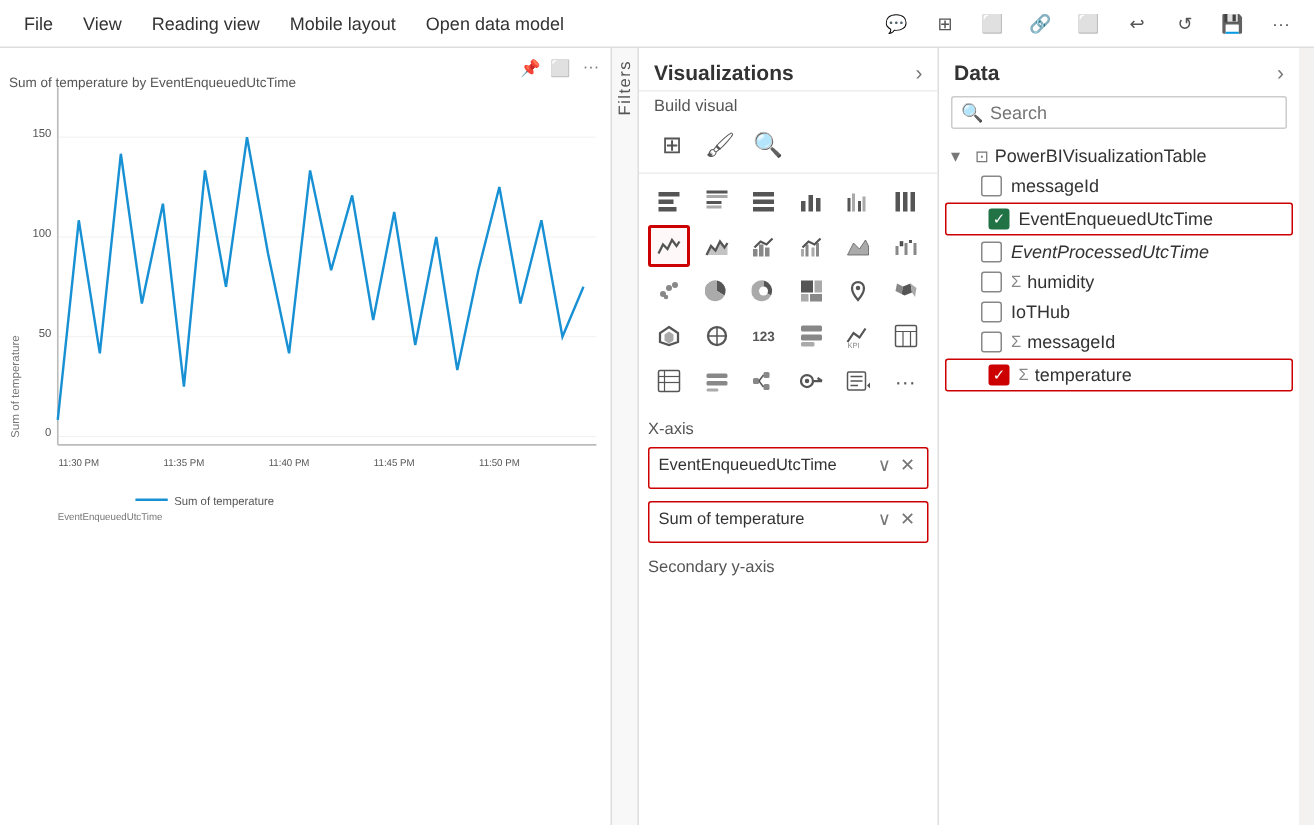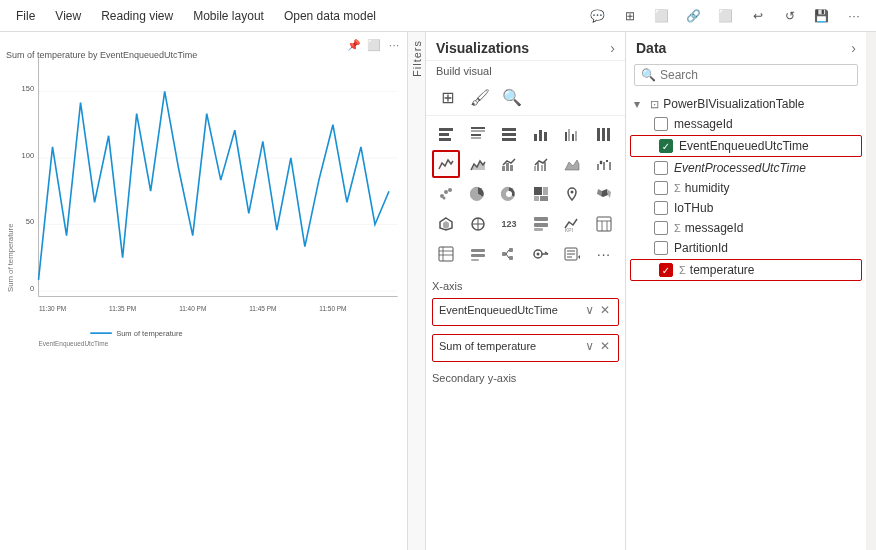--- a/index.html
+++ b/index.html
@@ -510,24 +510,20 @@
       </div>
       <div class="tree-item" style="padding-left: 28px;">
         <div class="tree-checkbox"></div>
         <span>IoTHub</span>
       </div>
       <div class="tree-item" style="padding-left: 28px;">
         <div class="tree-checkbox"></div>
         <span class="tree-sigma">Σ</span>
         <span>messageId</span>
       </div>
-      <div class="tree-item" style="padding-left: 28px;">
-        <div class="tree-checkbox"></div>
-        <span>PartitionId</span>
-      </div>
       <div class="tree-item tree-item-bordered" style="padding-left: 28px;">
         <div class="tree-checkbox checked-red">✓</div>
         <span class="tree-sigma">Σ</span>
         <span>temperature</span>
       </div>
     </div>
   </div>
 
 </div>
 

